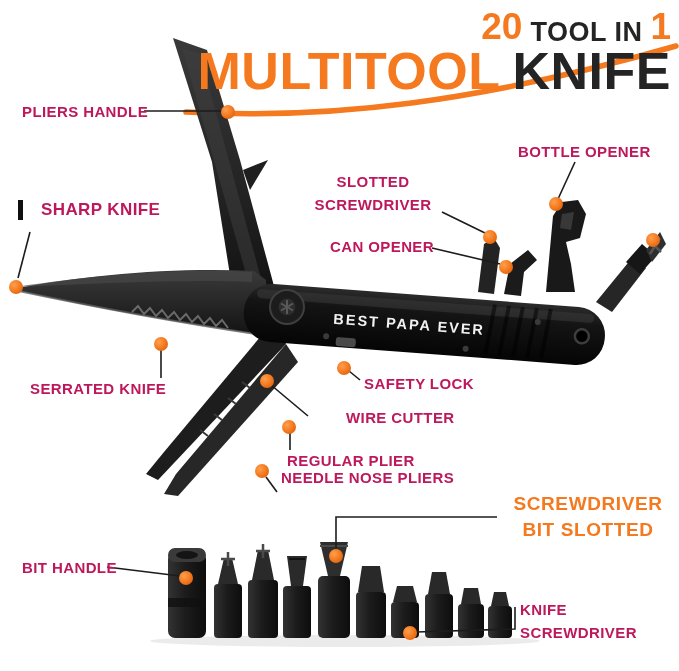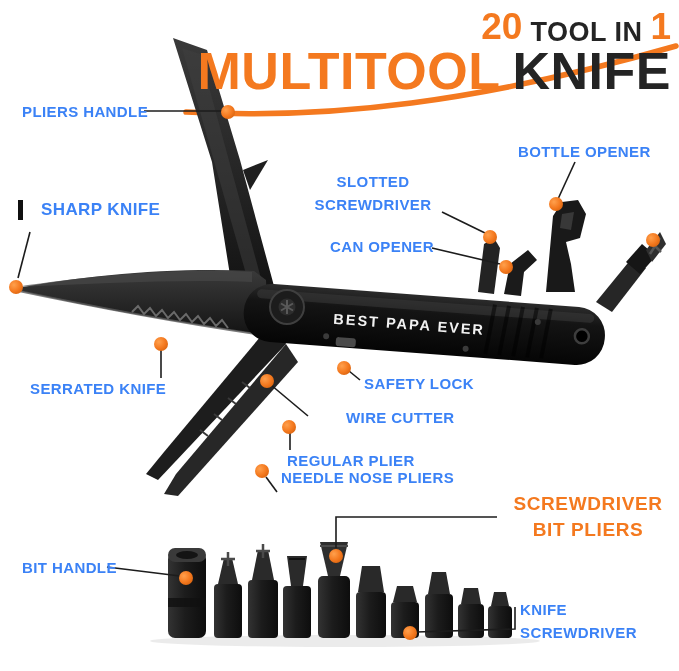--- a/index.html
+++ b/index.html
@@ -2,21 +2,21 @@
 <html><head>
 <meta charset="utf-8">
 <style>
   html,body{margin:0;padding:0;background:#ffffff;}
   .stage{
     position:relative;width:679px;height:671px;background:#ffffff;overflow:hidden;
     font-family:"Liberation Sans",sans-serif;
   }
   .art{position:absolute;left:0;top:0;z-index:1;}
   .label{
-    position:absolute;z-index:3;font-weight:bold;font-size:15px;color:#3b82f6;
+    position:absolute;z-index:3;font-weight:bold;font-size:15px;color:#be185d;
     letter-spacing:0.4px;white-space:nowrap;line-height:1.2;
   }
   .label.wrap{white-space:normal;text-align:center;}
   .label.sharp{font-size:17px;border-left:5px solid #101010;padding-left:18px;}
   .label.accent{color:#f4791f;font-size:19px;letter-spacing:0.6px;line-height:1.35;}
   .label.batch{white-space:normal;line-height:1.5;text-align:left;}
   .title1{
     position:absolute;top:6px;right:8px;z-index:3;display:flex;align-items:flex-end;gap:8px;margin-left:12px;
   }
   .title2{
@@ -221,19 +221,19 @@
   <div class="label" style="left:518px;top:143px;">BOTTLE OPENER</div>
 
   <div class="label" style="left:364px;top:375px;">SAFETY LOCK</div>
 
   <div class="label" style="left:312px;top:409px;margin-left:34px;">WIRE CUTTER</div>
 
   <div class="label" style="left:287px;top:452px;">REGULAR PLIER</div>
 
   <div class="label" style="left:281px;top:469px;">NEEDLE NOSE PLIERS</div>
 
-  <div class="label wrap accent" style="left:500px;top:491px;width:176px;">SCREWDRIVER BIT PLIERS</div>
+  <div class="label wrap accent" style="left:500px;top:491px;width:176px;">SCREWDRIVER BIT SLOTTED</div>
 
   <div class="label" style="left:22px;top:559px;">BIT HANDLE</div>
 
   <div class="label batch" style="left:520px;top:599px;width:126px;">KNIFE SCREWDRIVER</div>
 
 </div>
 
 </body></html>

